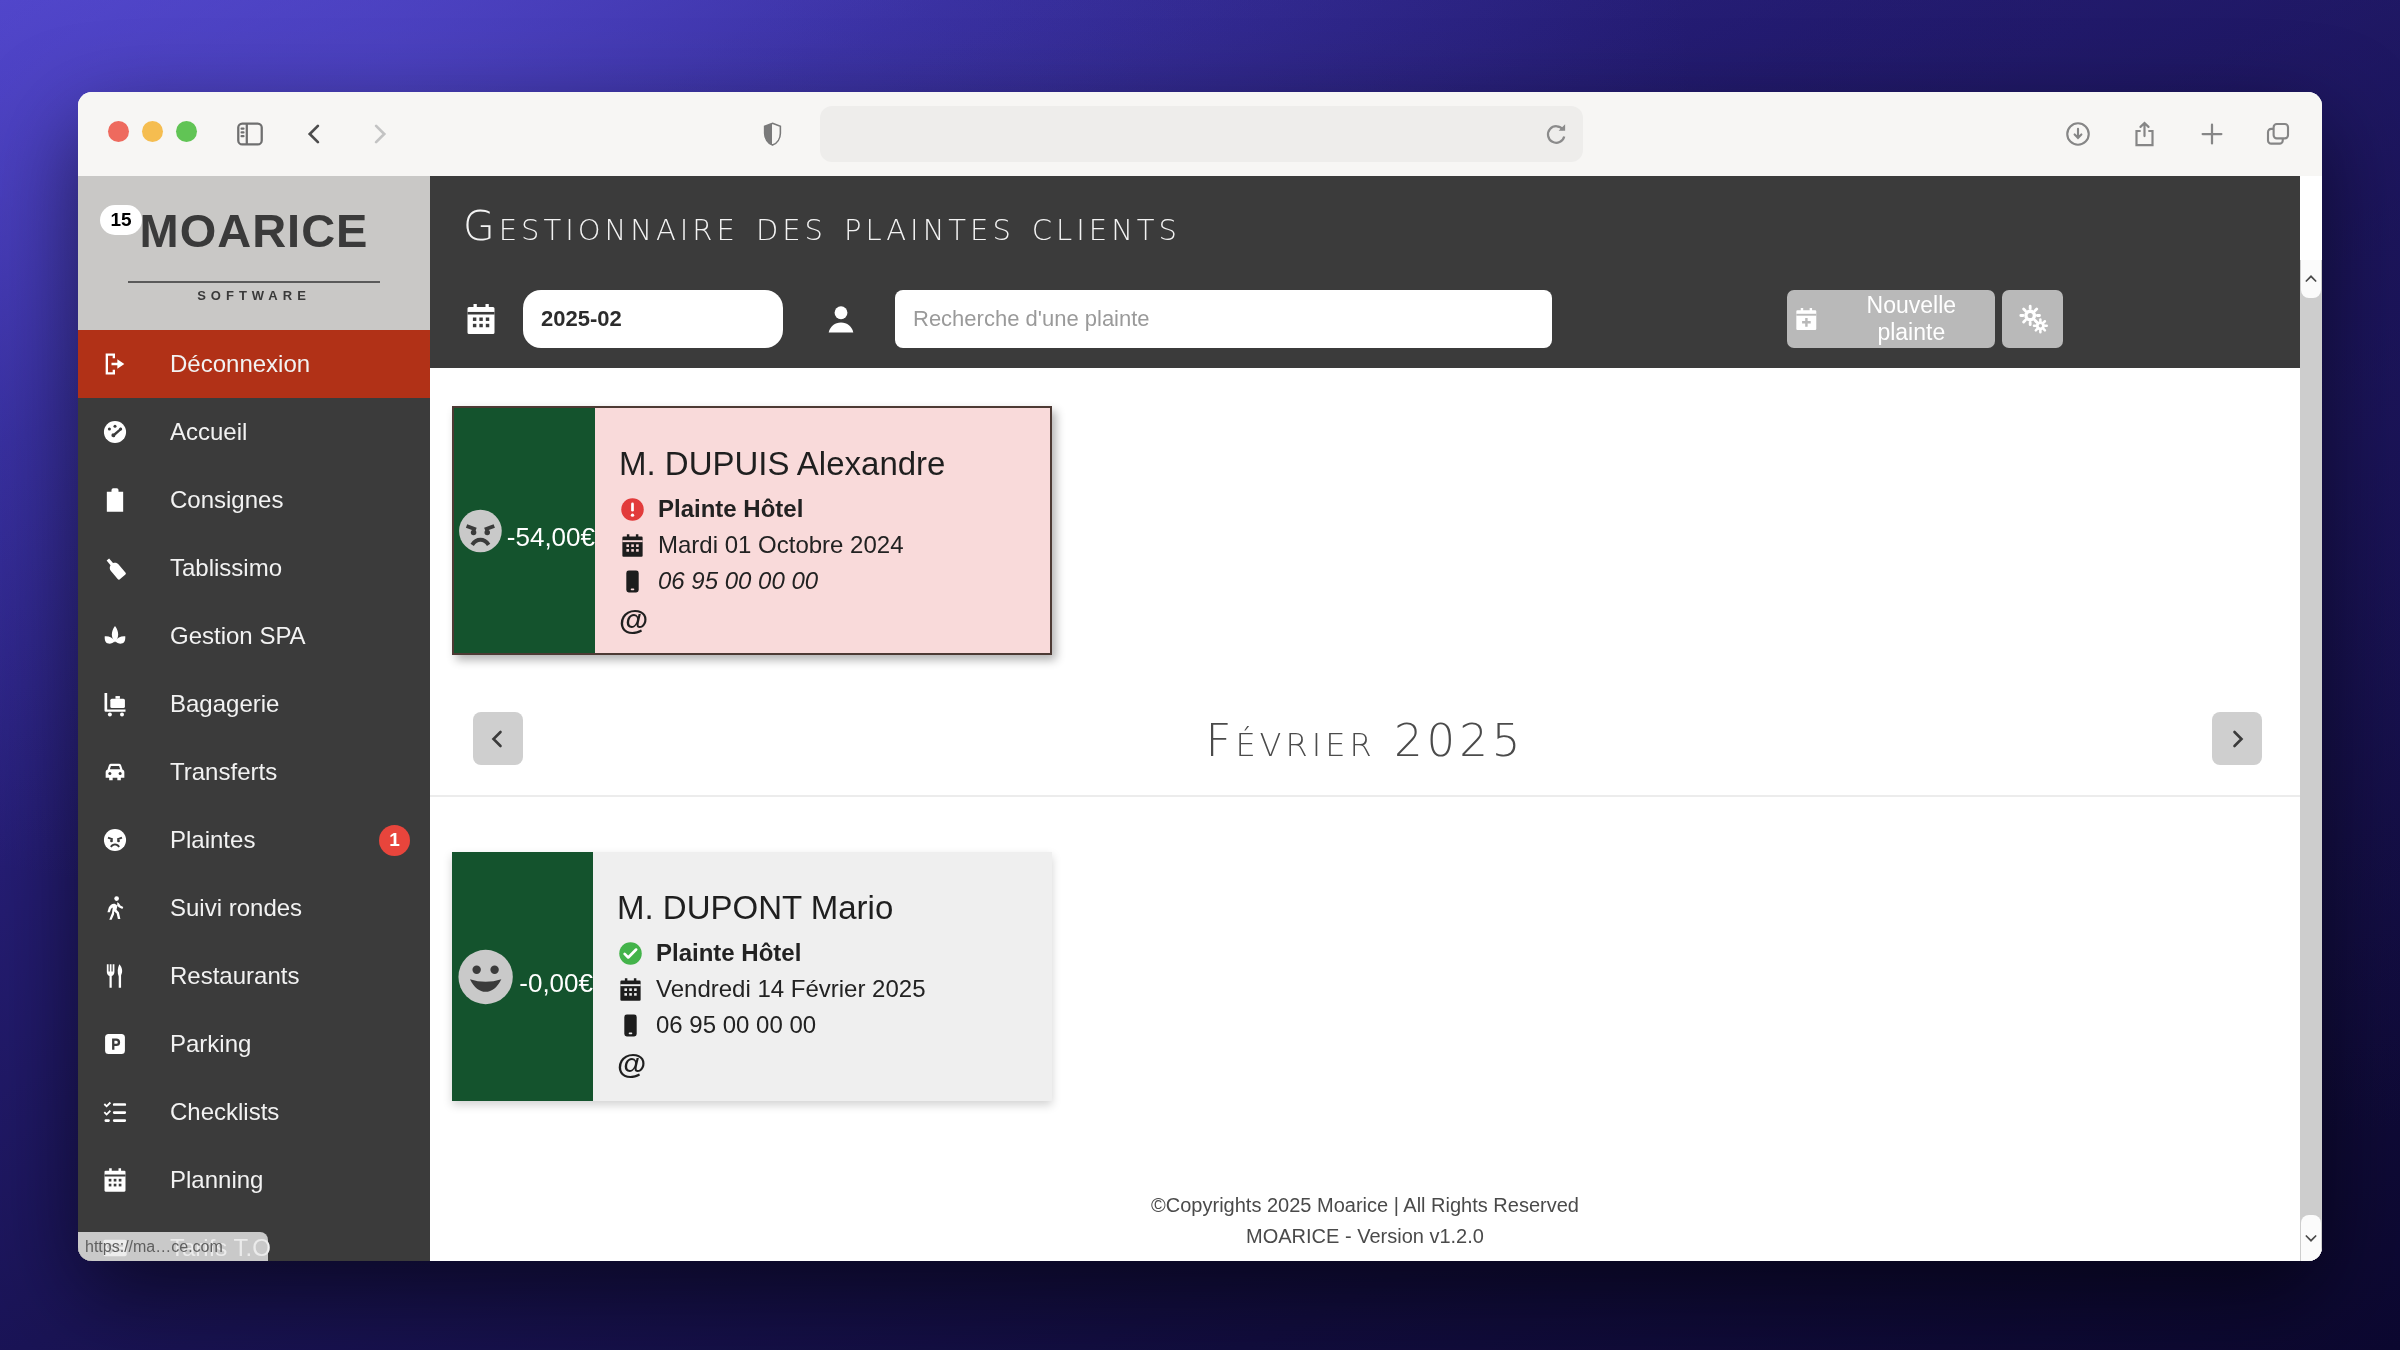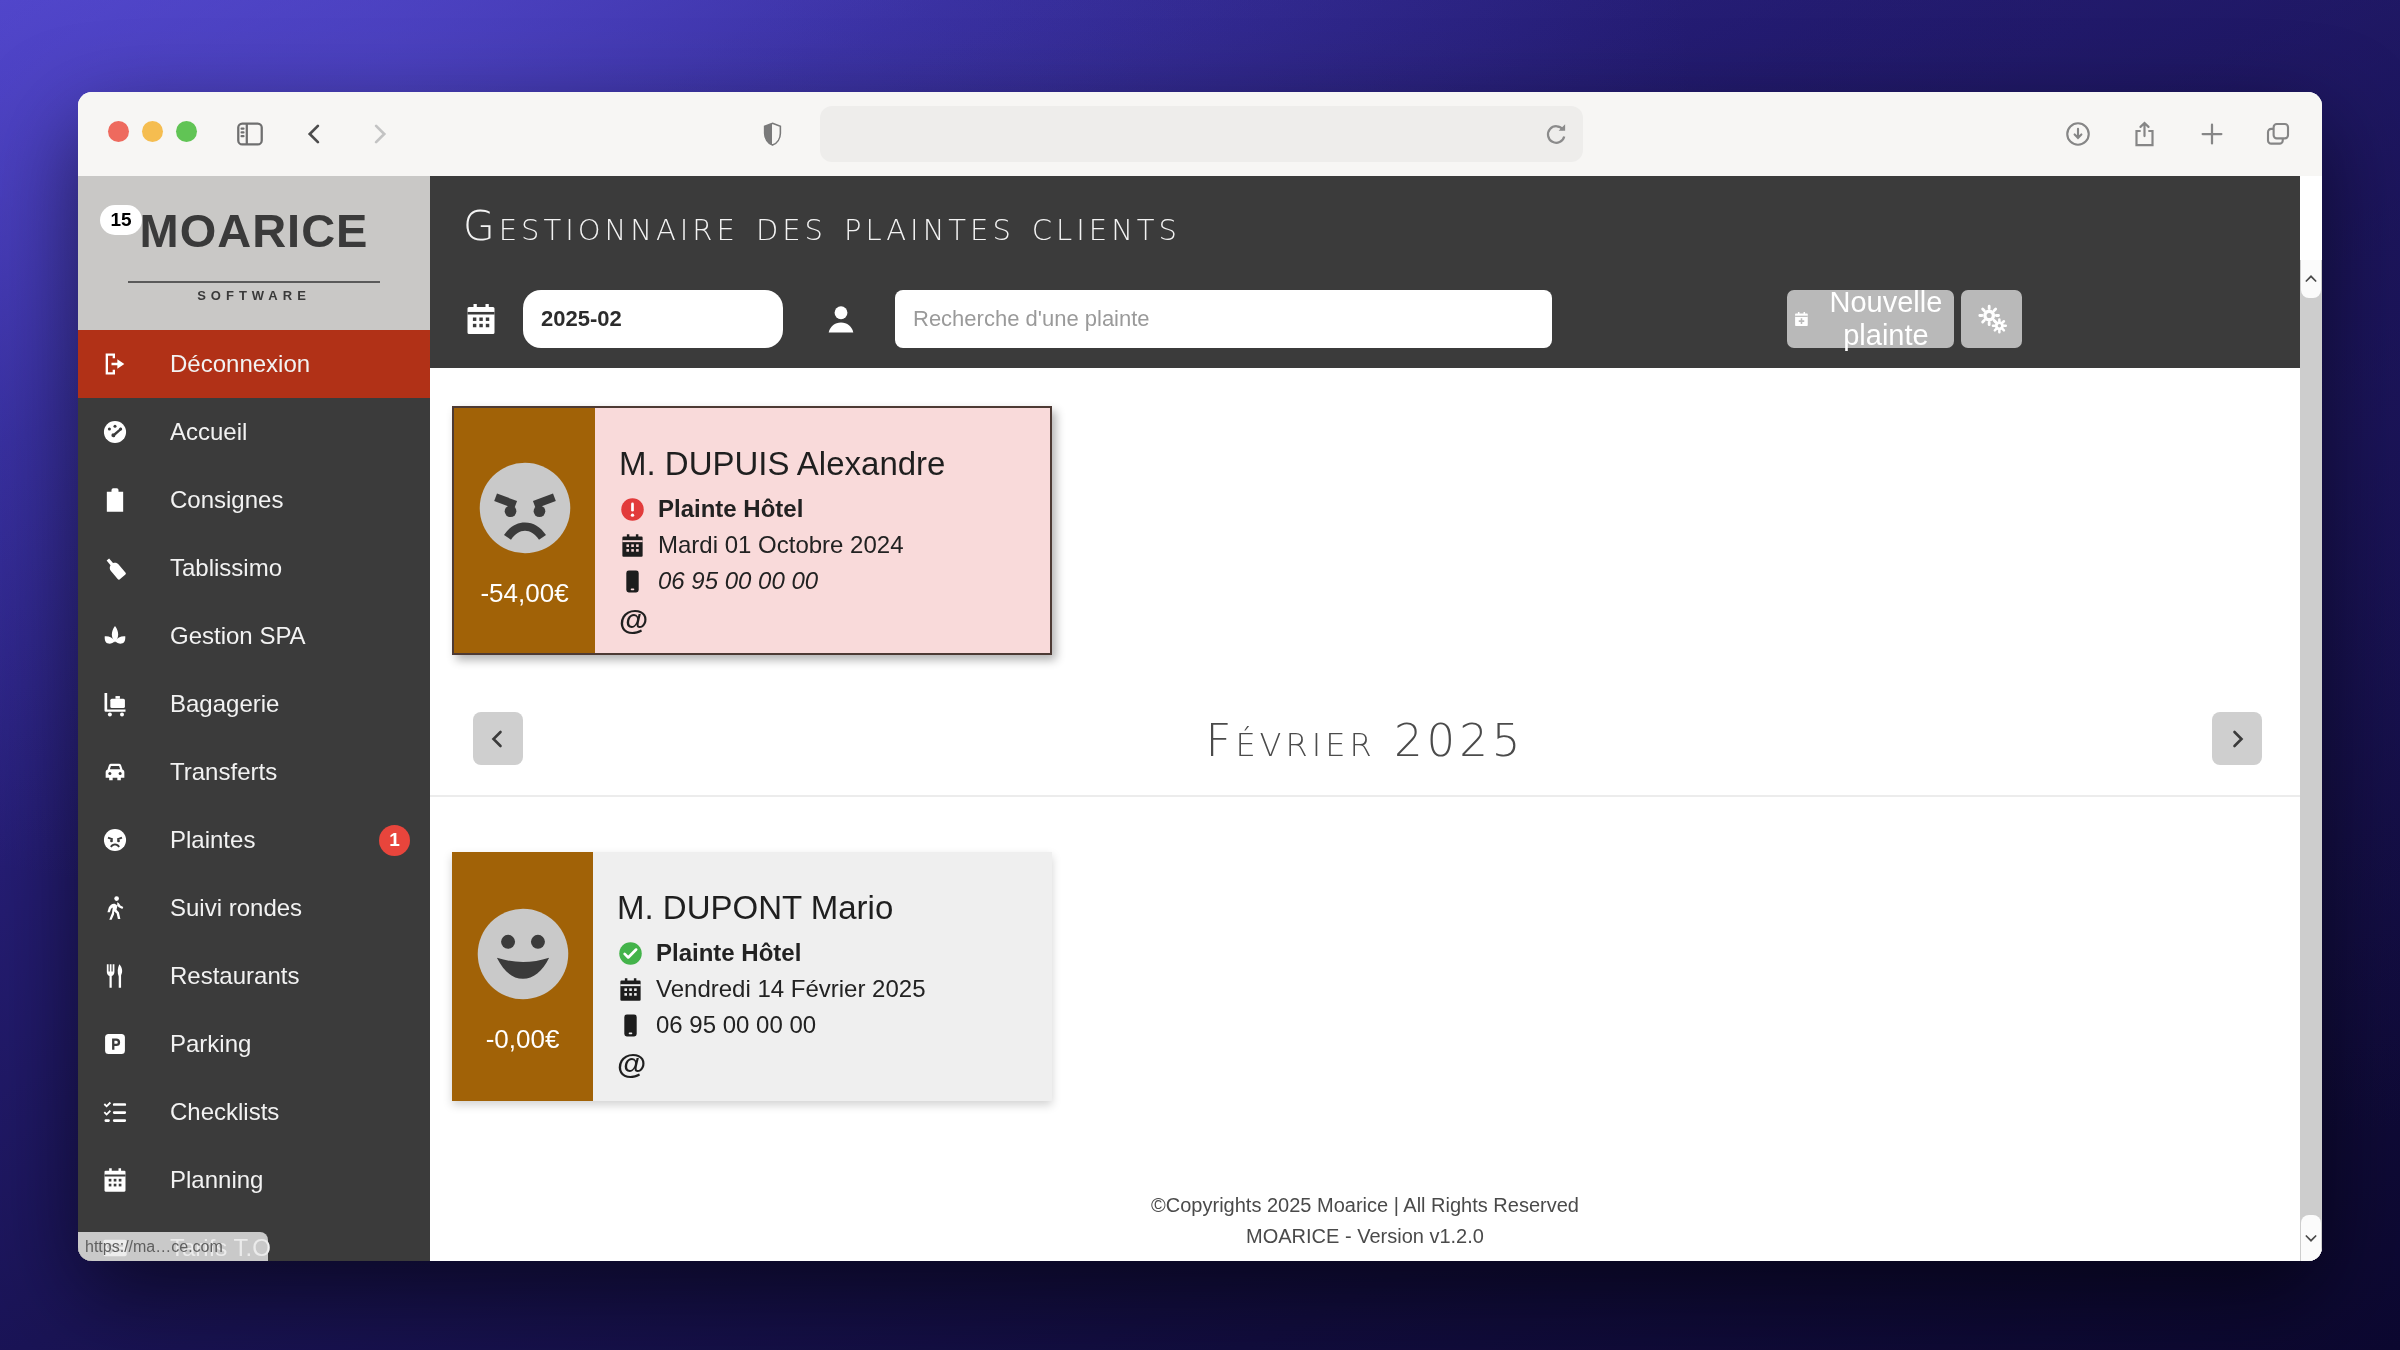--- a/index.html
+++ b/index.html
@@ -42,31 +42,31 @@
   .toolbar{position:absolute;left:33px;top:114px;right:0;height:58px;display:flex;align-items:center;}
   .tic{display:flex;align-items:center;justify-content:center;}
   .tic svg{width:36px;height:36px;}
   .inp{height:58px;border:none;border-radius:8px;background:#fff;color:#2c2c2c;font-family:"Liberation Sans",sans-serif;
     font-size:22px;padding:0 18px;box-sizing:border-box;outline:none;}
   .inp.month{width:260px;margin-left:24px;font-weight:600;border-radius:18px;}
   .inp.search{width:657px;margin-left:36px;}
   .inp.search::placeholder{color:#9a9a9a;}
   .tic.user{margin-left:40px;}
   .tbright{margin-left:235px;display:flex;gap:7px;}
-  .btn-new{height:58px;width:167px;border:none;border-radius:7px;background:#b9b9b9;color:#fff;
-    display:flex;align-items:center;justify-content:center;gap:14px;font-size:29px;font-family:"Liberation Sans",sans-serif;cursor:pointer;}
+  .btn-new{height:58px;width:208px;border:none;border-radius:7px;background:#b9b9b9;color:#fff;
+    display:flex;align-items:center;justify-content:center;gap:14px;font-size:23px;font-family:"Liberation Sans",sans-serif;cursor:pointer;}
   .btn-new svg{width:28px;height:28px;}
   .btn-gear{height:58px;width:61px;border:none;border-radius:7px;background:#b9b9b9;display:flex;align-items:center;justify-content:center;cursor:pointer;}
   .btn-gear svg{width:34px;height:34px;}
   
   .page{position:absolute;left:0;top:192px;right:22px;bottom:0;background:#fff;}
   .card{position:absolute;left:22px;width:600px;height:249px;display:flex;box-sizing:border-box;}
   .card.alert{top:38px;--card-bg:#f9dada;border:2px solid #4d3a34;box-shadow:4px 5px 9px rgba(0,0,0,.30);}
   .card.ok{top:484px;--card-bg:#efefef;box-shadow:0 4px 9px rgba(0,0,0,.18);}
-  .cleft{width:141px;flex:0 0 141px;background:#a16207;display:flex;flex-direction:column;align-items:center;justify-content:center;}
+  .cleft{width:141px;flex:0 0 141px;background:#14532d;display:flex;flex-direction:row;align-items:center;justify-content:center;}
   .cleft svg{width:112px;height:112px;}
   .amount{margin-top:14px;color:#fff;font-size:26px;}
   .cright{flex:1;background:var(--card-bg);padding:26px 10px 0 24px;overflow:hidden;}
   .cright h2{margin:11px 0 12px;font-size:33px;font-weight:400;color:#1f1f1f;}
   .crow{display:flex;align-items:center;gap:12px;font-size:24px;color:#222;margin-bottom:8px;}
   .crow.type{font-weight:700;}
   .crow .sic{width:27px;height:27px;display:flex;align-items:center;justify-content:center;}
   .crow .sic svg{width:27px;height:27px;}
   .crow.phone-italic{font-style:italic;}
   .crow.at{font-size:30px;font-weight:700;color:#1f1f1f;}

